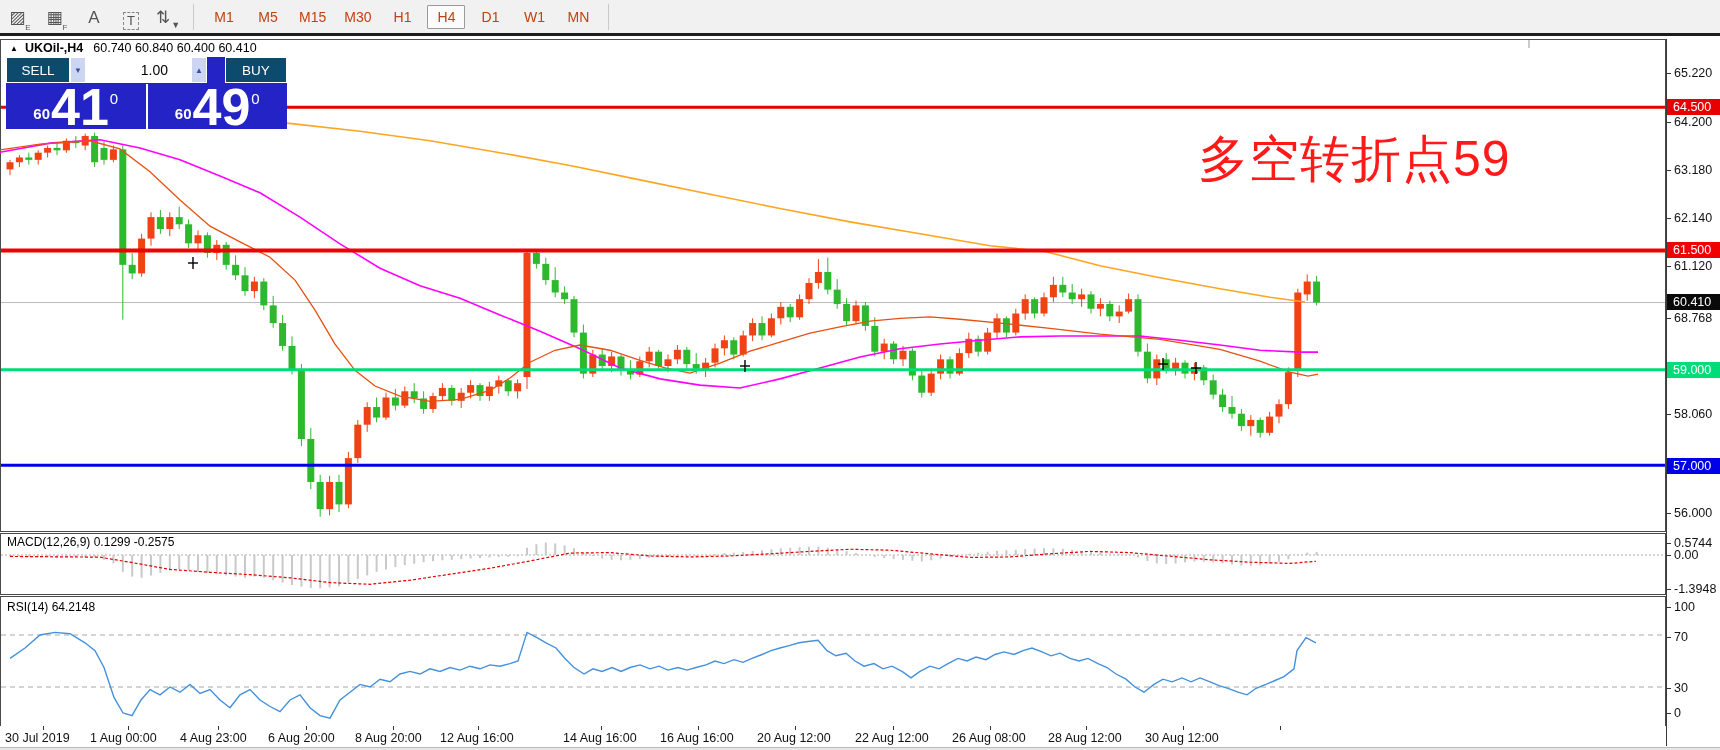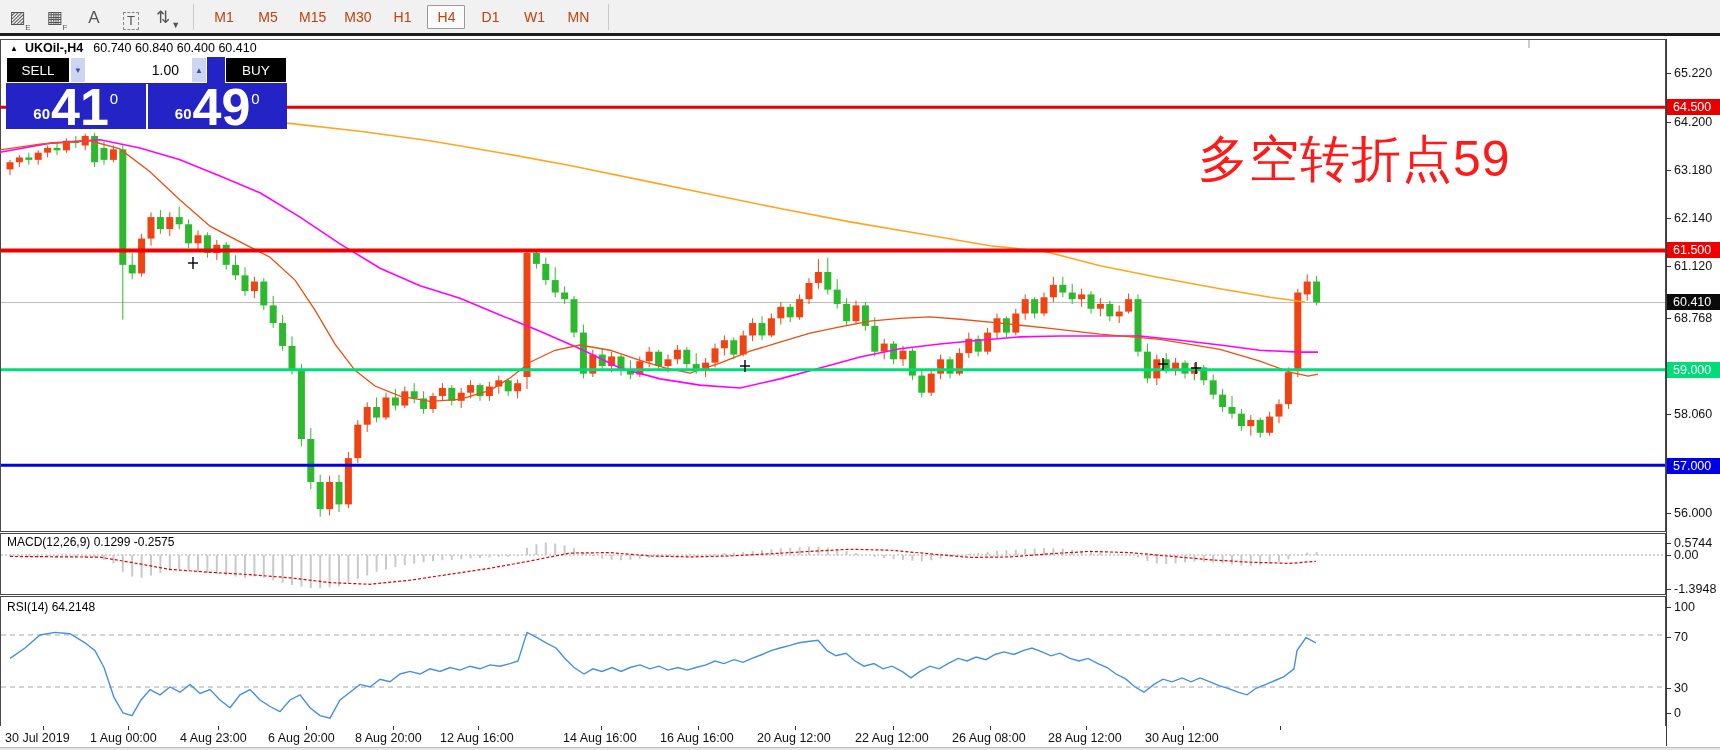--- a/index.html
+++ b/index.html
@@ -31,33 +31,33 @@
   #chart-title{position:absolute;left:10px;top:41px;font-size:12.5px;color:#000;}
   #chart-title .tri{font-size:8px;position:relative;top:-1px;margin-right:7px;}
   #chart-title .sym{font-weight:700;margin-right:10px;}
   #annotation{position:absolute;left:1198px;top:126px;font-size:50px;font-weight:500;
               color:#ff1a1a;letter-spacing:1px;white-space:nowrap;}
   .ind-label{position:absolute;left:7px;font-size:12px;color:#000;}
   
   #trade-panel{position:absolute;left:6px;top:57px;width:281px;height:72px;background:#2424c6;
                box-sizing:border-box;}
   .tp-row{position:absolute;left:0;top:0;width:281px;height:27px;}
-  .tp-btn{position:absolute;top:0;height:26px;background:#000000;border:1px solid #fff;
+  .tp-btn{position:absolute;top:0;height:26px;background:#0c4a6e;border:1px solid #fff;
           box-sizing:border-box;color:#fff;font-size:13.5px;display:flex;align-items:center;
           justify-content:center;cursor:pointer;}
   #sell-btn{left:0;width:64px;}
   #buy-btn{left:219px;width:62px;}
   .tp-spin{position:absolute;top:0;width:16px;height:26px;background:#ccd6f2;border:1px solid #fff;
            box-sizing:border-box;color:#3a4fa0;font-size:8px;display:flex;align-items:center;
            justify-content:center;cursor:pointer;}
   #spin-down{left:64px;}
   #spin-up{left:185px;}
   #vol-input{position:absolute;left:80px;top:0;width:105px;height:26px;border:1px solid #fff;
              box-sizing:border-box;background:#fff;color:#000;font-size:14px;text-align:right;
-             padding-right:11px;font-family:"Liberation Sans",sans-serif;}
+             padding-right:22px;font-family:"Liberation Sans",sans-serif;}
   .tp-prices{position:absolute;left:0;top:27px;width:281px;height:45px;display:flex;}
   .tp-price{flex:1;display:flex;align-items:center;justify-content:center;color:#fff;}
   .tp-price .small{font-size:15px;margin-top:14px;margin-right:1px;font-weight:bold;}
   .tp-price .big{font-size:52px;font-weight:700;line-height:40px;}
   .tp-price .sup{font-size:15px;margin-bottom:16px;margin-left:1px;}
   .tp-div{width:2px;background:#fff;}
   
   #time-axis{position:absolute;left:0;top:726px;width:1666px;height:21px;background:#fff;}
   .time-label{position:absolute;top:5px;font-size:12.5px;color:#111;white-space:nowrap;}
   #bottom-strip{position:absolute;left:0;top:747px;width:1720px;height:3px;background:#e6e6e6;border-top:1px solid #bbb;}

